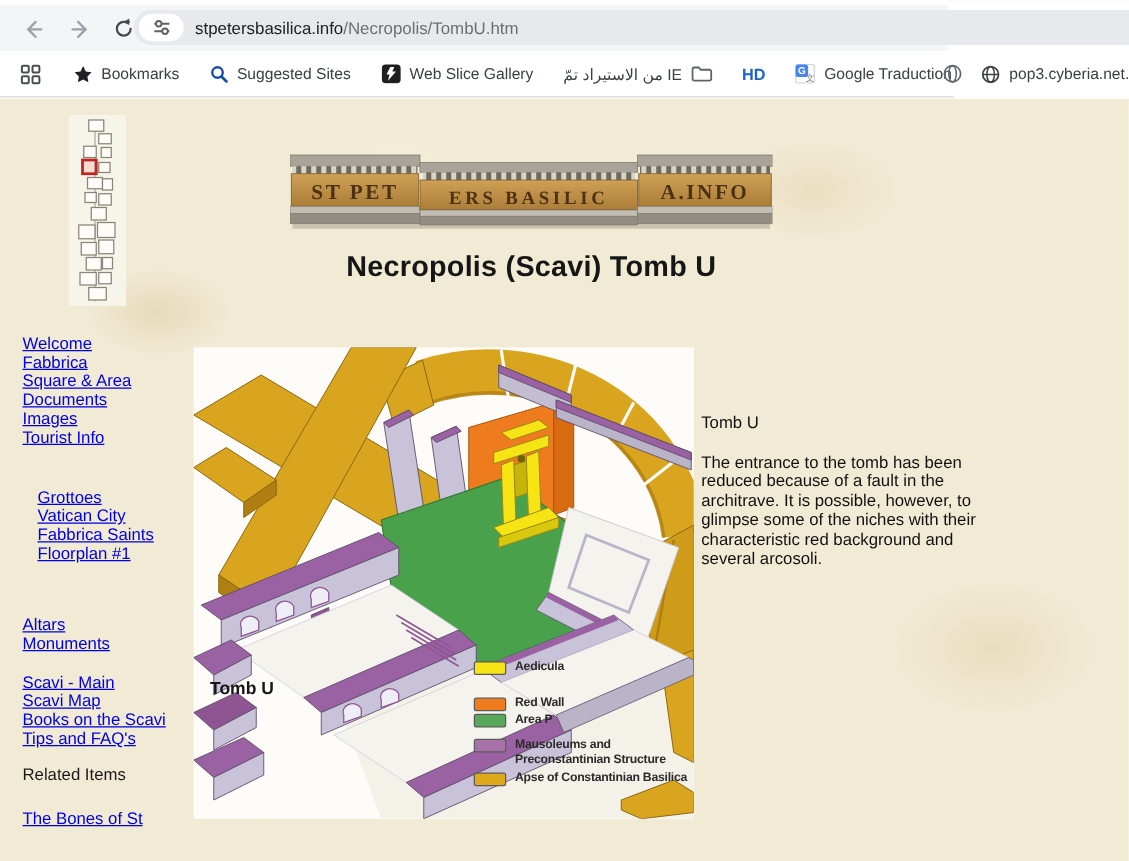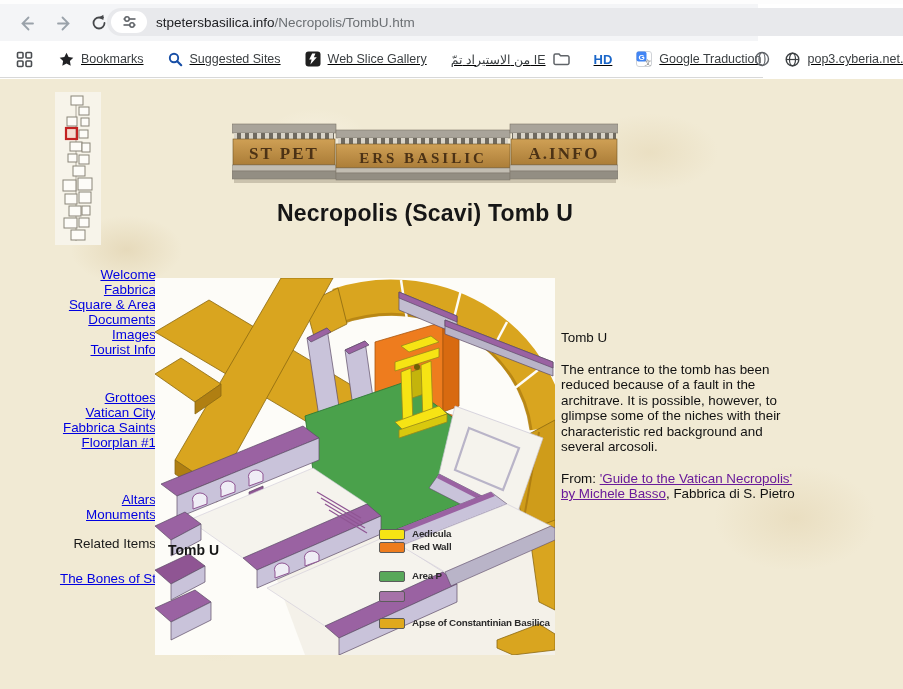--- a/index.html
+++ b/index.html
@@ -11,21 +11,21 @@
   .tabsliver { position:absolute; left:0; top:0; width:903px; height:4px; background:#fdfdfd; }
   .toolbar { position:absolute; left:0; top:4px; width:758px; height:37px; background:#f4f5f7;text-align:right; }
   .navbtn { position:absolute; top:6px; width:26px; height:26px; display:flex; align-items:center; justify-content:center; }
   .omnibox { position:absolute; left:107px; top:4px; width:812px; height:28px; background:#e8e9ec; border-radius:14px; display:flex; align-items:center; }
   .chip { width:36px; height:22px; margin-left:4px; background:#ffffff; border-radius:11px; display:flex; align-items:center; justify-content:center; }
   .url { margin-left:9px; font-size:13.5px; white-space:nowrap; }
   .url .dom { color:#202124; }
   .url .path { color:#6b6f73; }
 
   .bmbar { position:absolute; left:0; top:41px; width:763px; height:37px; background:#ffffff;
-           border-bottom:1px solid #d8d8d8; display:flex; align-items:center; padding-left:16px;text-decoration:underline; }
+           border-bottom:1px solid #d8d8d8; display:flex; align-items:center; padding-left:16px; }
   .bmitem { display:flex; align-items:center; gap:7px; margin-right:24px; white-space:nowrap; cursor:pointer; }
   .bmlabel { font-size:12.5px; color:#3c4043; }
   .bmsep { width:1px; height:18px; background:#dadce0; margin:0 14px 0 12px; }
   .hdlabel { font-size:13px; font-weight:bold; color:#1a66c9; }
 
   
   .page { position:absolute; left:0; top:79px; width:903px; height:610px;
     background-color:#f1ead4;
     background-image:
       radial-gradient(ellipse 90px 55px at 14% 28%, rgba(213,192,147,.38), transparent 62%),
@@ -34,22 +34,22 @@
       radial-gradient(ellipse 130px 85px at 88% 72%, rgba(218,197,152,.32), transparent 62%),
       radial-gradient(ellipse 75px 95px at 24% 86%, rgba(227,211,173,.30), transparent 62%),
       radial-gradient(ellipse 65px 42px at 57% 38%, rgba(252,249,240,.55), transparent 62%),
       radial-gradient(ellipse 85px 52px at 35% 10%, rgba(251,247,236,.45), transparent 62%);
   }
 
   .sidebar-map { position:absolute; left:55px; top:13px; width:46px; height:153px; }
 
   .nav { position:absolute; left:18px; top:188px; width:138px; font-size:13.4px; line-height:15px; }
   .nav a { color:#0000e0; text-decoration:underline; display:block; cursor:pointer; }
-  .navgroup { display:block;text-align:right; }
-  .g2 { margin-top:33px; } .g3 { margin-top:42px; } .g4 { margin-top:16px; }
+  .navgroup { display:block; }
+  .g2 { margin-top:33px;margin-left:12px; } .g3 { margin-top:42px; } .g4 { margin-top:16px; }
   .g5 { margin-top:14px; } .g6 { margin-top:20px; }
   .navheading { color:#1a1a1a; }
 
   .frieze { position:absolute; left:232px; top:43px; width:386px; height:62px; }
   .pagetitle { position:absolute; left:155px; top:121px; width:540px; text-align:center;
                font-size:23px; font-weight:bold; color:#161616; letter-spacing:.2px; }
 
   .figure { position:absolute; left:155px; top:199px; width:400px; height:377px; background:#fdfcf8; }
   .figsvg { position:absolute; left:0; top:0; }
   .tombu-label { position:absolute; left:13px; top:264px; font-size:14px; font-weight:bold; color:#161616; }
@@ -216,20 +216,26 @@
     </div>
     <div class="navgroup g2">
       <a>Grottoes</a>
       <a>Vatican City</a>
       <a>Fabbrica Saints</a>
       <a>Floorplan #1</a>
     </div>
     <div class="navgroup g3">
       <a>Altars</a>
       <a>Monuments</a>
+    </div>
+    <div class="navgroup g4">
+      <a>Scavi - Main</a>
+      <a>Scavi Map</a>
+      <a>Books on the Scavi</a>
+      <a>Tips and FAQ's</a>
     </div>
     <div class="navgroup g5">
       <span class="navheading">Related Items</span>
     </div>
     <div class="navgroup g6">
       <a>The Bones of St</a>
     </div>
   </div>
 
   <svg class="frieze" viewBox="0 0 386 62">
@@ -383,37 +389,37 @@
       </g>
     </svg>
 
     <div class="tombu-label">Tomb U</div>
 
     <div class="legend">
       <div class="lrow" style="top:3px">
         <div class="sw" style="background-color: rgb(246, 228, 20);"></div>
         <div class="ltext">Aedicula</div>
       </div>
-      <div class="lrow" style="top:16px">
+      <div class="lrow" style="top:32px">
         <div class="sw" style="background-color: rgb(238, 124, 30);"></div>
         <div class="ltext">Red Wall</div>
       </div>
       <div class="lrow" style="top:45px">
         <div class="sw" style="background-color: rgb(88, 168, 90);"></div>
         <div class="ltext">Area P</div>
       </div>
       <div class="lrow" style="top:65px; width:174px">
         <div class="sw" style="background-color: rgb(166, 114, 168);"></div>
+        <div class="ltext" style="width:138px">Mausoleums and Preconstantinian Structure</div>
       </div>
       <div class="lrow" style="top:92px">
         <div class="sw" style="background-color: rgb(223, 169, 29);"></div>
         <div class="ltext">Apse of Constantinian Basilica</div>
       </div>
     </div>
   </div>
 
   <div class="article">
     <div class="art-title">Tomb U</div>
     <div class="art-body">The entrance to the tomb has been reduced because of a fault in the architrave. It is possible, however, to glimpse some of the niches with their characteristic red background and several arcosoli.</div>
-    <div class="art-from"><span>From: </span><a class="vlink">'Guide to the Vatican Necropolis' by Michele Basso</a><span>, Fabbrica di S. Pietro</span></div>
   </div>
 
 </div>
 
 </body></html>

